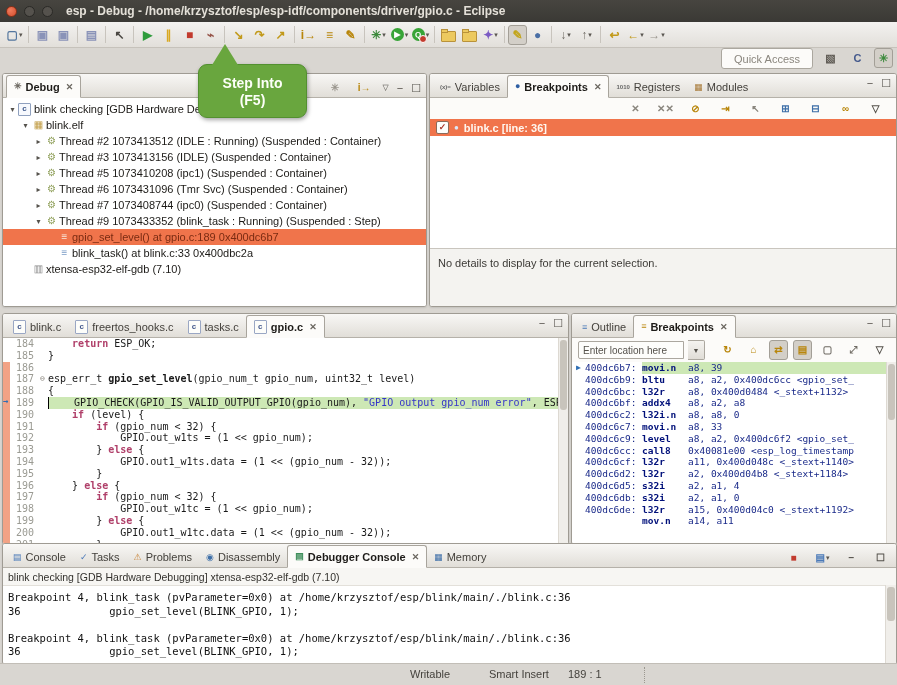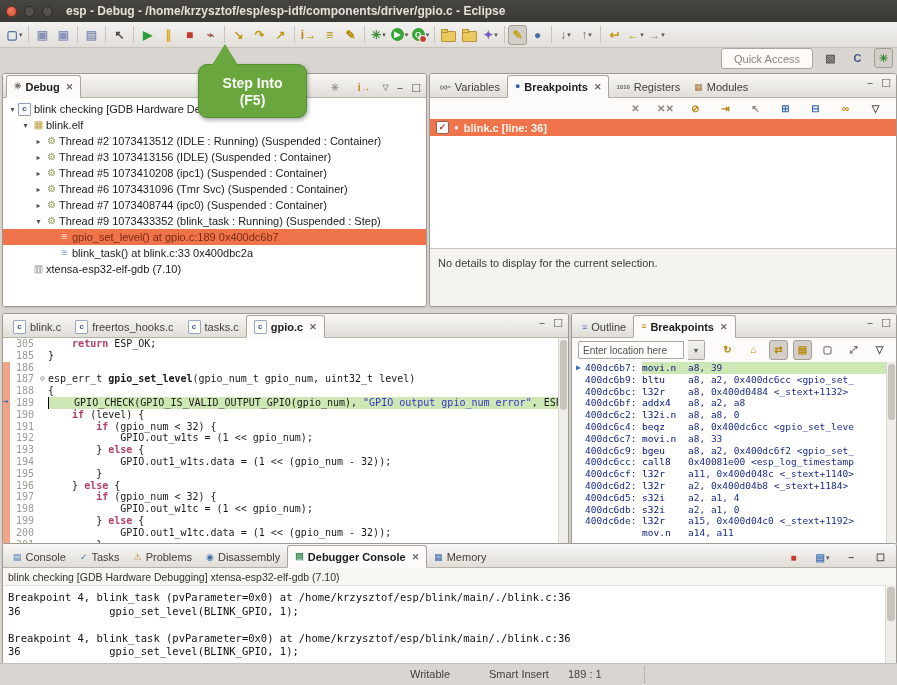--- a/index.html
+++ b/index.html
@@ -87,21 +87,21 @@
              font-size:10px;display:flex;align-items:center;padding-left:4px;overflow:hidden;white-space:nowrap}
   #loc-dd{width:16px;height:18px;border:1px solid #ABA79F;border-left:none;border-radius:0 2px 2px 0;background:linear-gradient(#F4F3F0,#E0DDD7);
           font-size:7px;color:#55524C;display:flex;align-items:center;justify-content:center}
   #dis-icons{display:flex;align-items:center;gap:5px;margin-left:8px;font-size:10px}
   #dis-body{position:absolute;left:0;top:48px;right:9px;bottom:0;overflow:hidden;font-family:"DejaVu Sans Mono",monospace}
   .drow{display:flex;height:11.8px;font-size:9.5px;line-height:11.8px;white-space:pre;color:#1B2B8A;position:relative}
   .dar{width:13px;flex:none;font-size:8px;color:#2F6FB4;text-align:center}
   .daddr{width:57px;flex:none}
   .dhl{display:flex;flex:1}
   .drow.cur .dhl{background:#CDE8B5}
-  .dmn{width:46px;flex:none;font-weight:normal;color:#00107A}
+  .dmn{width:46px;flex:none;font-weight:bold;color:#00107A}
   .dops{color:#1B2B8A}
   
   #console-sub{position:absolute;left:0;top:24px;right:0;height:17px;background:#F7F6F3;border-bottom:1px solid #E3E0DA;
                font-size:10.5px;color:#33312D;display:flex;align-items:center;padding-left:5px}
   #console-output{position:absolute;left:0;top:41px;right:10px;bottom:0;margin:0;padding:6px 0 0 5px;
                   font-family:"DejaVu Sans Mono",monospace;font-size:10.5px;line-height:13.5px;color:#111;white-space:pre}
   
   #statusbar{position:absolute;left:0;top:663px;width:897px;height:22px;background:#D9D6D1;border-top:1px solid #C2BEB7;
              font-size:11px;color:#45423D}
   #statusbar span{position:absolute;top:4px}
@@ -401,21 +401,21 @@
         <span class="ticn box">c</span>
         <span class="tlabel">gpio.c</span>
         <span class="tclose">✕</span>
       </div>
     </div>
   <div class="paneltools">
     <span class="pt">−</span>
     <span class="pt">☐</span>
   </div>
   <div id="code">
-      <div class="crow"><span class="gA"></span><span class="gN">305</span><span class="gF"></span><span class="codewrap"><span class="ct">    <span class="kw">return</span> ESP_OK;</span></span></div>
+      <div class="crow"><span class="gA"></span><span class="gN">184</span><span class="gF"></span><span class="codewrap"><span class="ct">    <span class="kw">return</span> ESP_OK;</span></span></div>
       <div class="crow"><span class="gA"></span><span class="gN">185</span><span class="gF"></span><span class="codewrap"><span class="ct">}</span></span></div>
       <div class="crow"><span class="gA chg"></span><span class="gN">186</span><span class="gF"></span><span class="codewrap"><span class="ct"></span></span></div>
       <div class="crow"><span class="gA chg"></span><span class="gN">187</span><span class="gF">⊖</span><span class="codewrap"><span class="ct">esp_err_t <b>gpio_set_level</b>(gpio_num_t gpio_num, uint32_t level)</span></span></div>
       <div class="crow"><span class="gA chg"></span><span class="gN">188</span><span class="gF"></span><span class="codewrap"><span class="ct">{</span></span></div>
       <div class="crow cur"><span class="gA chg"><span class="iptr">→</span></span><span class="gN">189</span><span class="gF"></span><span class="codewrap"><span class="caret"></span><span class="ct">    GPIO_CHECK(GPIO_IS_VALID_OUTPUT_GPIO(gpio_num), <span class="str">"GPIO output gpio_num error"</span>, ESP</span></span></div>
       <div class="crow"><span class="gA chg"></span><span class="gN">190</span><span class="gF"></span><span class="codewrap"><span class="ct">    <span class="kw">if</span> (level) {</span></span></div>
       <div class="crow"><span class="gA chg"></span><span class="gN">191</span><span class="gF"></span><span class="codewrap"><span class="ct">        <span class="kw">if</span> (gpio_num &lt; 32) {</span></span></div>
       <div class="crow"><span class="gA chg"></span><span class="gN">192</span><span class="gF"></span><span class="codewrap"><span class="ct">            GPIO.out_w1ts = (1 &lt;&lt; gpio_num);</span></span></div>
       <div class="crow"><span class="gA chg"></span><span class="gN">193</span><span class="gF"></span><span class="codewrap"><span class="ct">        } <span class="kw">else</span> {</span></span></div>
       <div class="crow"><span class="gA chg"></span><span class="gN">194</span><span class="gF"></span><span class="codewrap"><span class="ct">            GPIO.out1_w1ts.data = (1 &lt;&lt; (gpio_num - 32));</span></span></div>
@@ -474,23 +474,22 @@
           <span class="glyph" style="color: rgb(85, 82, 76); font-size: 10px;">▽</span>
         </div>
       </div>
   </div>
   <div id="dis-body">
       <div class="drow cur"><span class="dar">▶</span><span class="daddr">400dc6b7:</span><span class="dhl"><span class="dmn">movi.n</span><span class="dops">a8, 39</span></span></div>
       <div class="drow"><span class="dar"></span><span class="daddr">400dc6b9:</span><span class="dhl"><span class="dmn">bltu</span><span class="dops">a8, a2, 0x400dc6cc &lt;gpio_set_</span></span></div>
       <div class="drow"><span class="dar"></span><span class="daddr">400dc6bc:</span><span class="dhl"><span class="dmn">l32r</span><span class="dops">a8, 0x400d0484 &lt;_stext+1132&gt;</span></span></div>
       <div class="drow"><span class="dar"></span><span class="daddr">400dc6bf:</span><span class="dhl"><span class="dmn">addx4</span><span class="dops">a8, a2, a8</span></span></div>
       <div class="drow"><span class="dar"></span><span class="daddr">400dc6c2:</span><span class="dhl"><span class="dmn">l32i.n</span><span class="dops">a8, a8, 0</span></span></div>
-      <div class="drow"><span class="dar"></span><span class="daddr">400dc6c4:</span><span class="dhl"><span class="dmn">beqz</span><span class="dops">a8, 0x400dc6cc &lt;gpio_set_leve</span></span></div>
       <div class="drow"><span class="dar"></span><span class="daddr">400dc6c7:</span><span class="dhl"><span class="dmn">movi.n</span><span class="dops">a8, 33</span></span></div>
-      <div class="drow"><span class="dar"></span><span class="daddr">400dc6c9:</span><span class="dhl"><span class="dmn">bgeu</span><span class="dops">a8, a2, 0x400dc6f2 &lt;gpio_set_</span></span></div>
+      <div class="drow"><span class="dar"></span><span class="daddr">400dc6c9:</span><span class="dhl"><span class="dmn">level</span><span class="dops">a8, a2, 0x400dc6f2 &lt;gpio_set_</span></span></div>
       <div class="drow"><span class="dar"></span><span class="daddr">400dc6cc:</span><span class="dhl"><span class="dmn">call8</span><span class="dops">0x40081e00 &lt;esp_log_timestamp</span></span></div>
       <div class="drow"><span class="dar"></span><span class="daddr">400dc6cf:</span><span class="dhl"><span class="dmn">l32r</span><span class="dops">a11, 0x400d048c &lt;_stext+1140&gt;</span></span></div>
       <div class="drow"><span class="dar"></span><span class="daddr">400dc6d2:</span><span class="dhl"><span class="dmn">l32r</span><span class="dops">a2, 0x400d04b8 &lt;_stext+1184&gt;</span></span></div>
       <div class="drow"><span class="dar"></span><span class="daddr">400dc6d5:</span><span class="dhl"><span class="dmn">s32i</span><span class="dops">a2, a1, 4</span></span></div>
       <div class="drow"><span class="dar"></span><span class="daddr">400dc6db:</span><span class="dhl"><span class="dmn">s32i</span><span class="dops">a2, a1, 0</span></span></div>
       <div class="drow"><span class="dar"></span><span class="daddr">400dc6de:</span><span class="dhl"><span class="dmn">l32r</span><span class="dops">a15, 0x400d04c0 &lt;_stext+1192&gt;</span></span></div>
       <div class="drow"><span class="dar"></span><span class="daddr"></span><span class="dhl"><span class="dmn">mov.n</span><span class="dops">a14, a11</span></span></div>
     </div>
   <div class="vscroll" style="top:48px">
     <div class="vthumb" style="top:2px;height:56px"></div>

